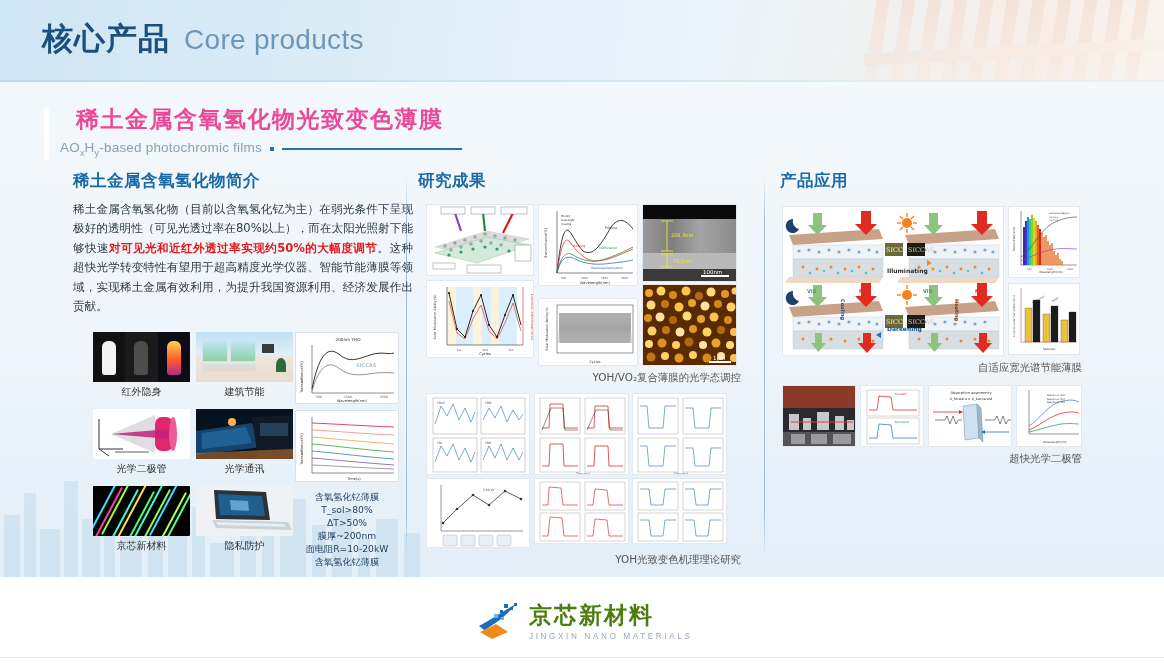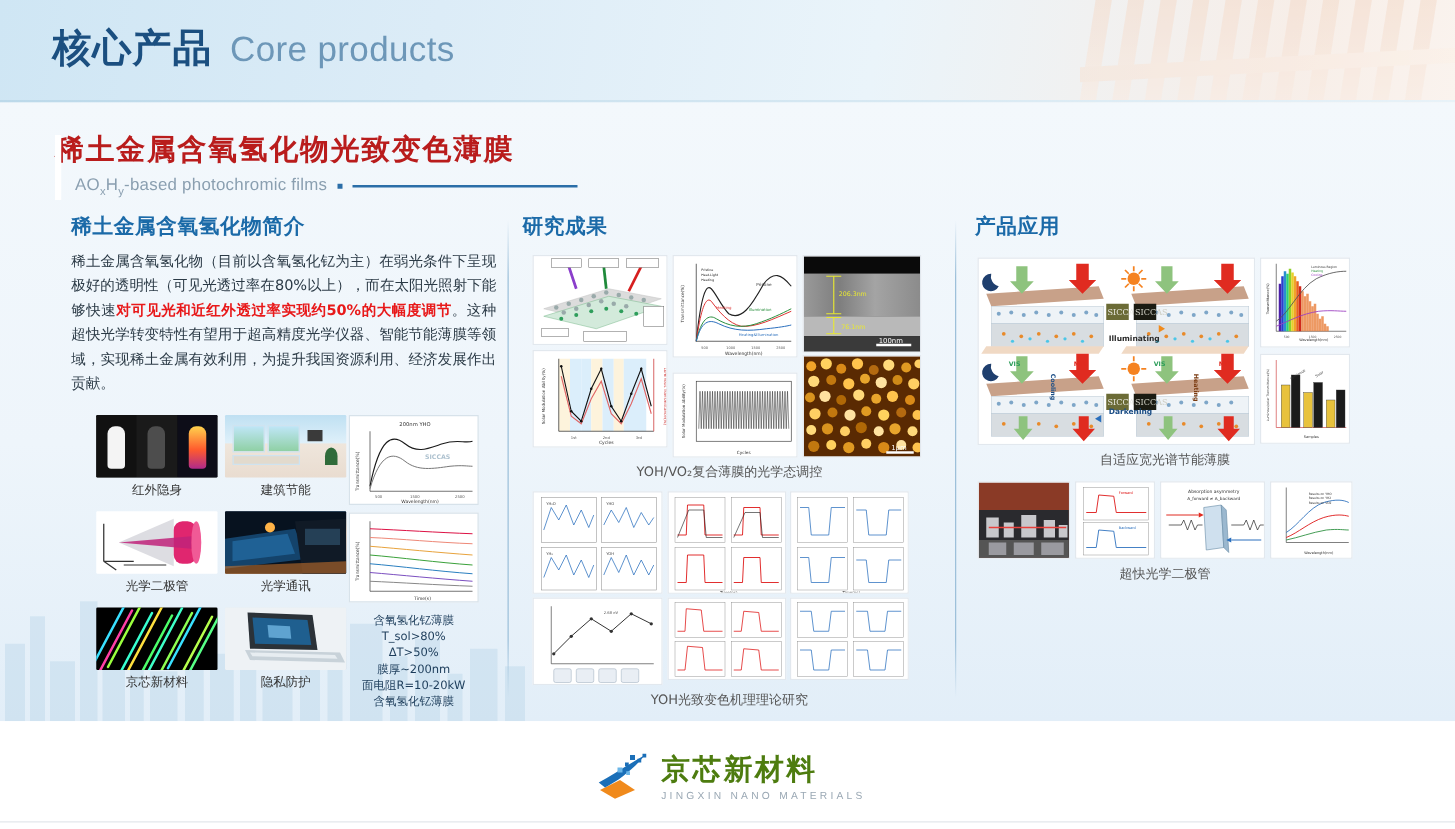--- a/index.html
+++ b/index.html
@@ -52,42 +52,42 @@
     position: absolute; bottom: 0; background: #a8cbe4; display: block;
   }
 
   
   .sec-title-wrap { position: absolute; left: 44px; top: 104px; }
   .sec-bar {
     position: absolute; left: 0; top: 4px; width: 5px; height: 52px;
     background: #ffffff;
   }
   .sec-cn {
-    margin-left: 0; font-size: 23px; font-weight: bold; color: #b91c1c;
+    margin-left: 32px; font-size: 23px; font-weight: bold; color: #ec4899;
     letter-spacing: 1.5px; font-family: "DejaVu Sans", sans-serif;
   }
   .sec-en-row { display:flex; align-items:center; margin-left:16px; margin-top:5px; gap:8px;}
   .sec-en { font-size: 13.5px; color: #8a9fb0; letter-spacing: .2px; white-space: nowrap;}
   .sec-en sub { font-size: 9px; }
   .sec-line { width: 180px; height: 2px; background: #2b6ea8; }
   .sec-dot { width:4px; height:4px; background:#2b6ea8; }
 
   
   .col { position: absolute; top: 170px; }
   .col-head {
     font-size: 16.5px; font-weight: bold; color: #1b6aa8;
     font-family: "DejaVu Sans", sans-serif; letter-spacing: .5px;
   }
   .vdiv {
     position: absolute; top: 176px; width: 1px; height: 382px;
     background: linear-gradient(180deg, rgba(140,175,205,0), #9dc0da 12%, #9dc0da 88%, rgba(140,175,205,0));
   }
 
   
-  #col-left { left: 57px; width: 340px; }
+  #col-left { left: 73px; width: 340px; }
   .para {
     margin-top: 8px; font-size: 11.6px; line-height: 1.68; color: #2b3a46;
     text-align: justify; font-family: "DejaVu Sans", sans-serif;
   }
   .hl { color: #e8191a; font-weight: bold; }
 
   .thumb-grid {
     position: absolute; left: 20px; top: 162px; width: 200px;
   }
   .trow { display: flex; gap: 6px; margin-bottom: 3px; }
@@ -118,21 +118,21 @@
   .spec-text {
     font-size: 9.2px; line-height: 1.42; color: #1c3c5a; text-align: center;
     font-family: "DejaVu Sans", sans-serif; padding-top: 2px;
   }
   .spec-text div { white-space: nowrap; }
 
   
   #col-mid { left: 418px; width: 330px; }
   .mid-figs { position:absolute; left:8px; top:34px; width:315px; }
   .fig-cap {
-    font-size: 10.4px; color: #555; text-align: center; margin-top: 5px;
+    font-size: 10.4px; color: #555; text-align: right; margin-top: 5px;
     font-family:"DejaVu Sans",sans-serif;
   }
   .panel { background:#fff; border:1px solid #e2e8ee; position:relative; overflow:hidden; }
 
   
   #col-right { left: 780px; width: 350px; }
   .right-figs { position:absolute; left:2px; top:36px; width:300px; }
 
   
   .footer {

